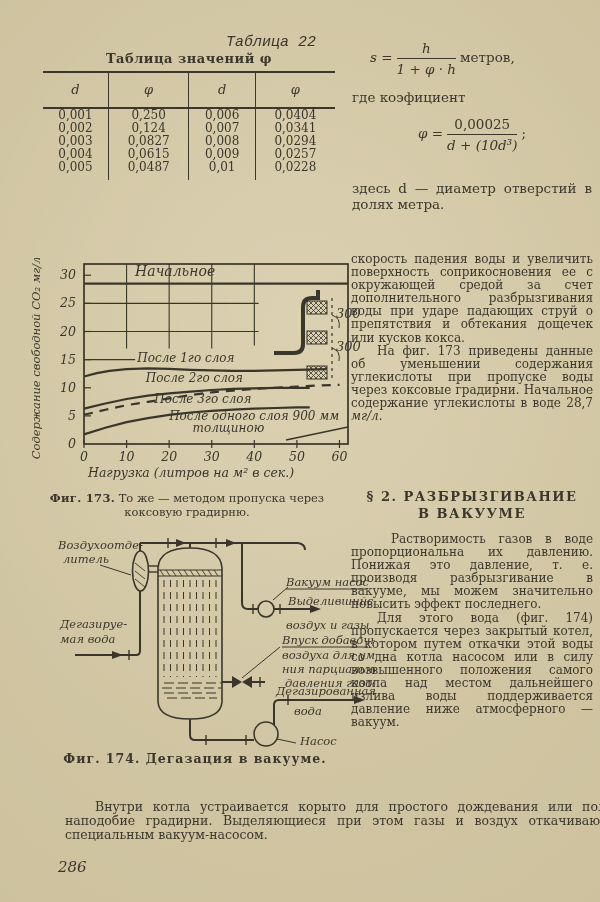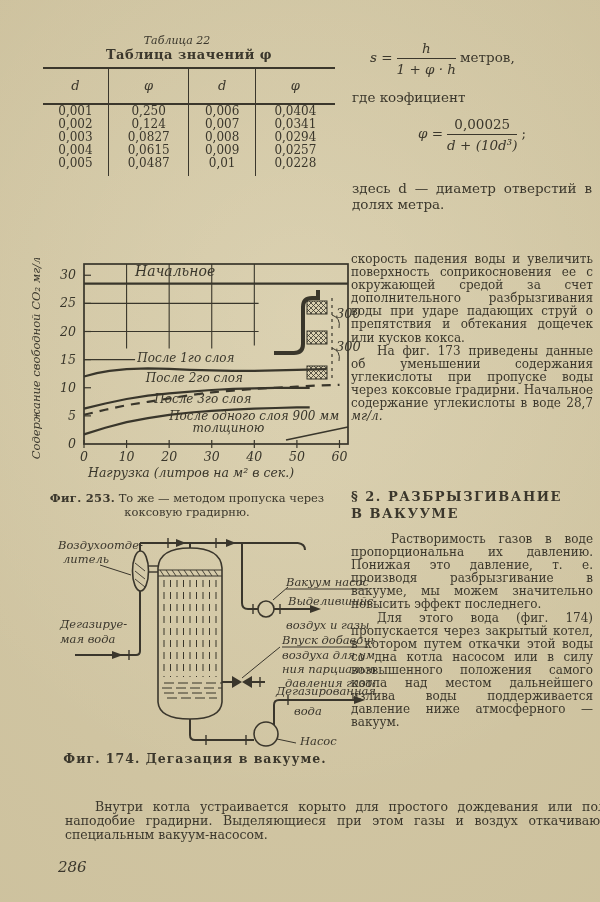--- a/index.html
+++ b/index.html
@@ -7,21 +7,21 @@
   .page{
     position:relative;width:600px;height:902px;
     background:
       radial-gradient(120% 90% at 50% 35%, rgba(255,250,228,0.20), rgba(0,0,0,0) 60%),
       radial-gradient(150% 120% at 50% 50%, #d3c8a6 0%, #ccc09c 70%, #c2b690 100%);
     font-family:"DejaVu Serif","Liberation Serif",serif;
     color:#3b372c;
   }
   .abs{position:absolute;}
   
-  .tbl-corner{font-style:italic;font-size:11px;text-align:center;}
+  .tbl-corner{font-style:italic;font-size:15px;text-align:right;font-family:Liberation Mono, monospace;}
   .tbl-title{font-weight:bold;font-size:13px;text-align:center;letter-spacing:0.5px;}
   table.phi{border-collapse:collapse;margin:5px auto 0;width:292px;border-top:2.5px solid #3b372c;}
   table.phi th{font-style:italic;font-weight:normal;font-size:13px;padding:9px 0 10px;
     border-bottom:2.5px solid #3b372c;}
   table.phi th,table.phi td{text-align:center;}
   table.phi th:not(:last-child),table.phi td:not(:last-child){border-right:1.2px solid #3b372c;}
   table.phi td{font-size:12px;line-height:13px;padding:0;}
   table.phi tr:first-child td{}
   table.phi tr:last-child td{padding-bottom:6px;}
   
@@ -29,21 +29,21 @@
   .fvar{font-style:italic;}
   .frac{display:inline-block;text-align:center;vertical-align:middle;margin:0 4px;}
   .frac .num{display:block;border-bottom:1.4px solid #3b372c;padding:0 7px 2px;}
   .frac .den{display:block;padding-top:2px;}
   
   .para{font-size:13px;line-height:15px;text-align:justify;}
   .para .indent{display:inline-block;width:30px;}
   .spaced{letter-spacing:3.5px;word-spacing:6px;}
   .colpara{font-size:12px;line-height:13.1px;text-align:justify;}
   .colpara + .colpara{text-indent:26px;}
-  .sec-head{font-weight:bold;font-size:13px;line-height:17px;letter-spacing:1.5px;}
+  .sec-head{font-weight:bold;font-size:13px;line-height:17px;text-align:center;letter-spacing:1.5px;}
   .cap{font-size:11.5px;line-height:14px;text-align:center;}
   .cap b{letter-spacing:0.3px;}
   .cap174{font-weight:bold;font-size:12.5px;letter-spacing:1px;text-align:center;}
   .pageno{font-style:italic;font-size:15px;}
   .unit-it{font-style:italic;}
   
   svg{display:block;}
   .dln{stroke:#3a362c;fill:none;}
   .dtxt{font-family:"DejaVu Serif","Liberation Serif",serif;font-style:italic;
     font-size:11.5px;fill:#3a362c;}
@@ -176,21 +176,21 @@
         <line x1="306" y1="40" x2="306" y2="124" stroke="#39362b" stroke-width="1.2" stroke-dasharray="3,4"></line>
         <path d="M306,57 q9,3 7,13" stroke="#39362b" stroke-width="1" fill="none"></path>
         <path d="M306,90 q9,3 7,13" stroke="#39362b" stroke-width="1" fill="none"></path>
         <text x="310" y="60" font-size="13" font-family="&quot;DejaVu Serif&quot;,&quot;Liberation Serif&quot;,serif" font-style="italic" fill="#39362b">300</text>
         <text x="310" y="93" font-size="13" font-family="&quot;DejaVu Serif&quot;,&quot;Liberation Serif&quot;,serif" font-style="italic" fill="#39362b">300</text>
         <line x1="260" y1="182" x2="322" y2="169" stroke="#39362b" stroke-width="1.6"></line>
       </g>
     </svg>
 
   <div class="cap abs" style="left:36px;top:491px;width:302px;">
-    <b>Фиг. 253.</b><span> То же — методом пропуска через коксовую градирню.</span>
+    <b>Фиг. 173.</b><span> То же — методом пропуска через коксовую градирню.</span>
   </div>
 
   <div class="abs" style="left:351px;top:253px;width:242px;">
     <p class="colpara" style="margin:0;">скорость падения воды и увеличить поверхность соприкосновения ее с окружающей средой за счет дополнительного разбрызгивания воды при ударе падающих струй о препятствия и обтекания дощечек или кусков кокса.</p>
     <p class="colpara" style="margin:0;"><span>На фиг. 173 приведены данные об уменьшении содержания углекислоты при пропуске воды через коксовые градирни. Начальное содержание углекислоты в воде 28,7 </span><span class="unit-it">мг/л.</span></p>
   </div>
 
   <div class="sec-head abs" style="left:351px;top:488px;width:242px;">
     <div>§ 2. РАЗБРЫЗГИВАНИЕ</div>
     <div>В ВАКУУМЕ</div>

